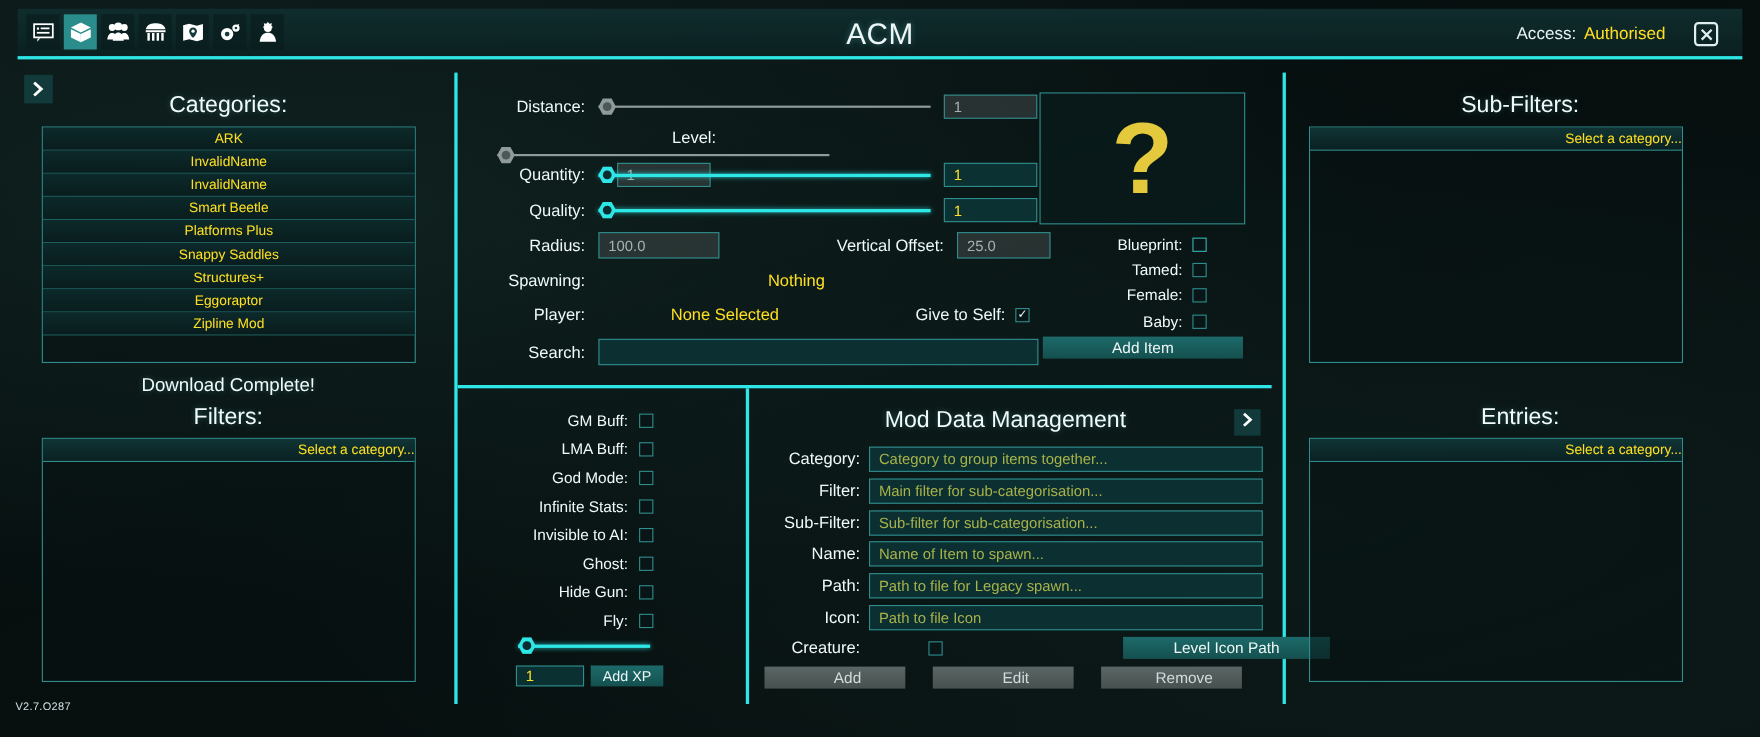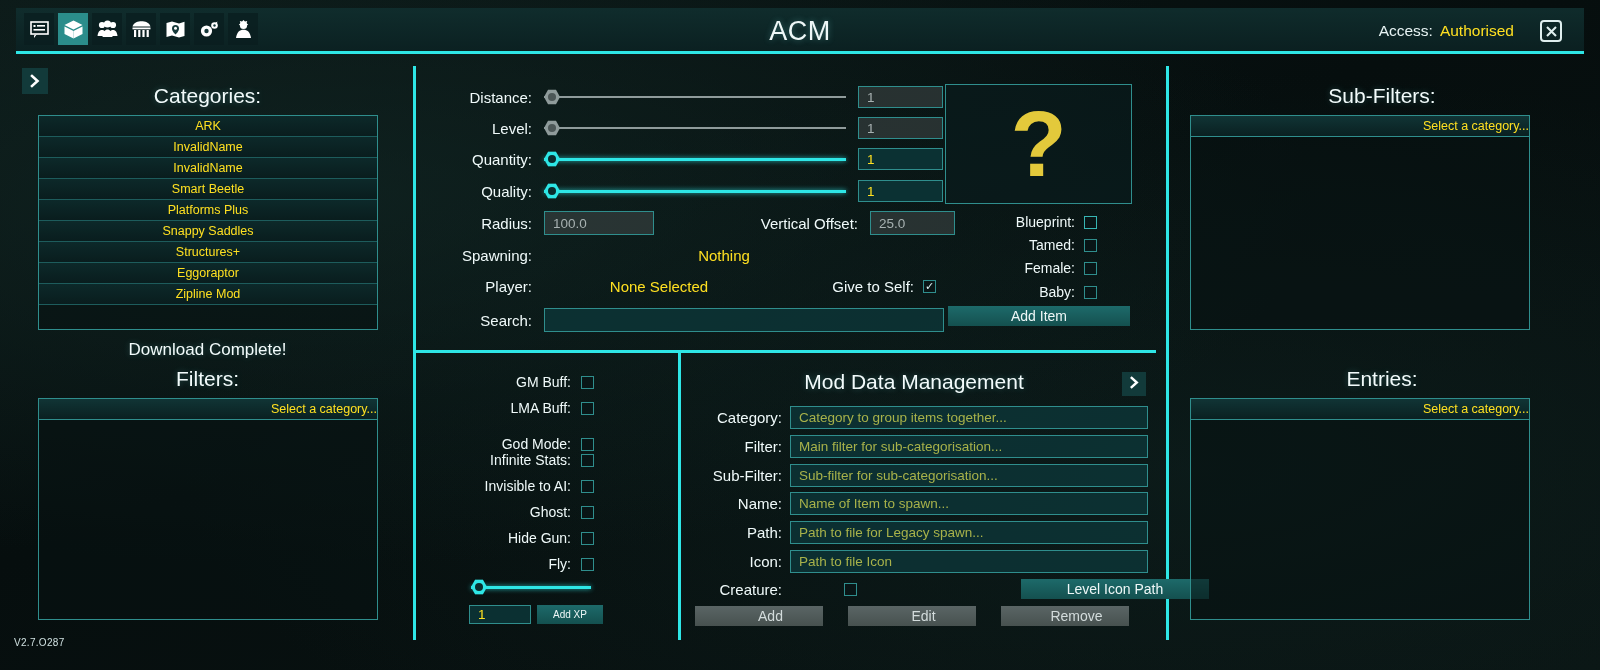--- a/index.html
+++ b/index.html
@@ -303,21 +303,21 @@
 
     <div class="field-row" style="left:0; top:8px;">
       <div class="field-label" style="width:108px;">Distance:</div>
       <div class="slider" style="width:302px; margin-left:12px;">
         <div class="track"></div>
         <div class="knob" style="left:0;"></div>
       </div>
       <div class="numbox dim" style="width:85px; margin-left:12px; justify-content:flex-start;">1</div>
     </div>
 
-    <div class="field-row" style="left:0; top:39px;">
+    <div class="field-row" style="left:16px; top:39px;flex-direction:column;">
       <div class="field-label" style="width:108px;">Level:</div>
       <div class="slider" style="width:302px; margin-left:12px;">
         <div class="track"></div>
         <div class="knob" style="left:0;"></div>
       </div>
       <div class="numbox dim" style="width:85px; margin-left:12px; justify-content:flex-start;">1</div>
     </div>
 
     <div class="field-row" style="left:0; top:70px;">
       <div class="field-label" style="width:108px;">Quantity:</div>
@@ -386,21 +386,21 @@
 
   <div id="buffs">
     <div class="buff-row" style="top:6px;">
       <span>GM Buff:</span>
       <span class="chk"></span>
     </div>
     <div class="buff-row" style="top:32px;">
       <span>LMA Buff:</span>
       <span class="chk"></span>
     </div>
-    <div class="buff-row" style="top:68px;">
+    <div class="buff-row" style="top:58px;">
       <span>God Mode:</span>
       <span class="chk"></span>
     </div>
     <div class="buff-row" style="top:84px;">
       <span>Infinite Stats:</span>
       <span class="chk"></span>
     </div>
     <div class="buff-row" style="top:110px;">
       <span>Invisible to AI:</span>
       <span class="chk"></span>
@@ -417,21 +417,21 @@
       <span>Fly:</span>
       <span class="chk"></span>
     </div>
 
     <div class="slider on" style="position:absolute; left:47px; top:212px; width:120px;">
       <div class="track"></div>
       <div class="knob" style="left:0;"></div>
     </div>
 
     <div class="numbox lit" style="position:absolute; left:45px; top:237px; width:62px; height:19px;">1</div>
-    <div class="btn btn-teal" style="position:absolute; left:113px; top:237px; width:66px; height:19px; font-size:10px;">Add XP</div>
+    <div class="btn btn-teal" style="position:absolute; left:113px; top:237px; width:66px; height:19px; font-size:13px;">Add XP</div>
   </div>
 
   <div id="mdm">
     <div class="panel-title" style="position:absolute; left:0; top:4px; width:448px;">Mod Data Management</div>
     <div style="position:absolute; left:432px; top:6px; width:24px; height:24px; background:#123a3a; display:flex; align-items:center; justify-content:center;">
       <span>
         <svg width="13" height="13" viewBox="0 0 14 14">
             <path d="M4 2 L9.5 7 L4 12" stroke="#fff" stroke-width="2.6" fill="none" stroke-linecap="square"></path>
           </svg>
       </span>

